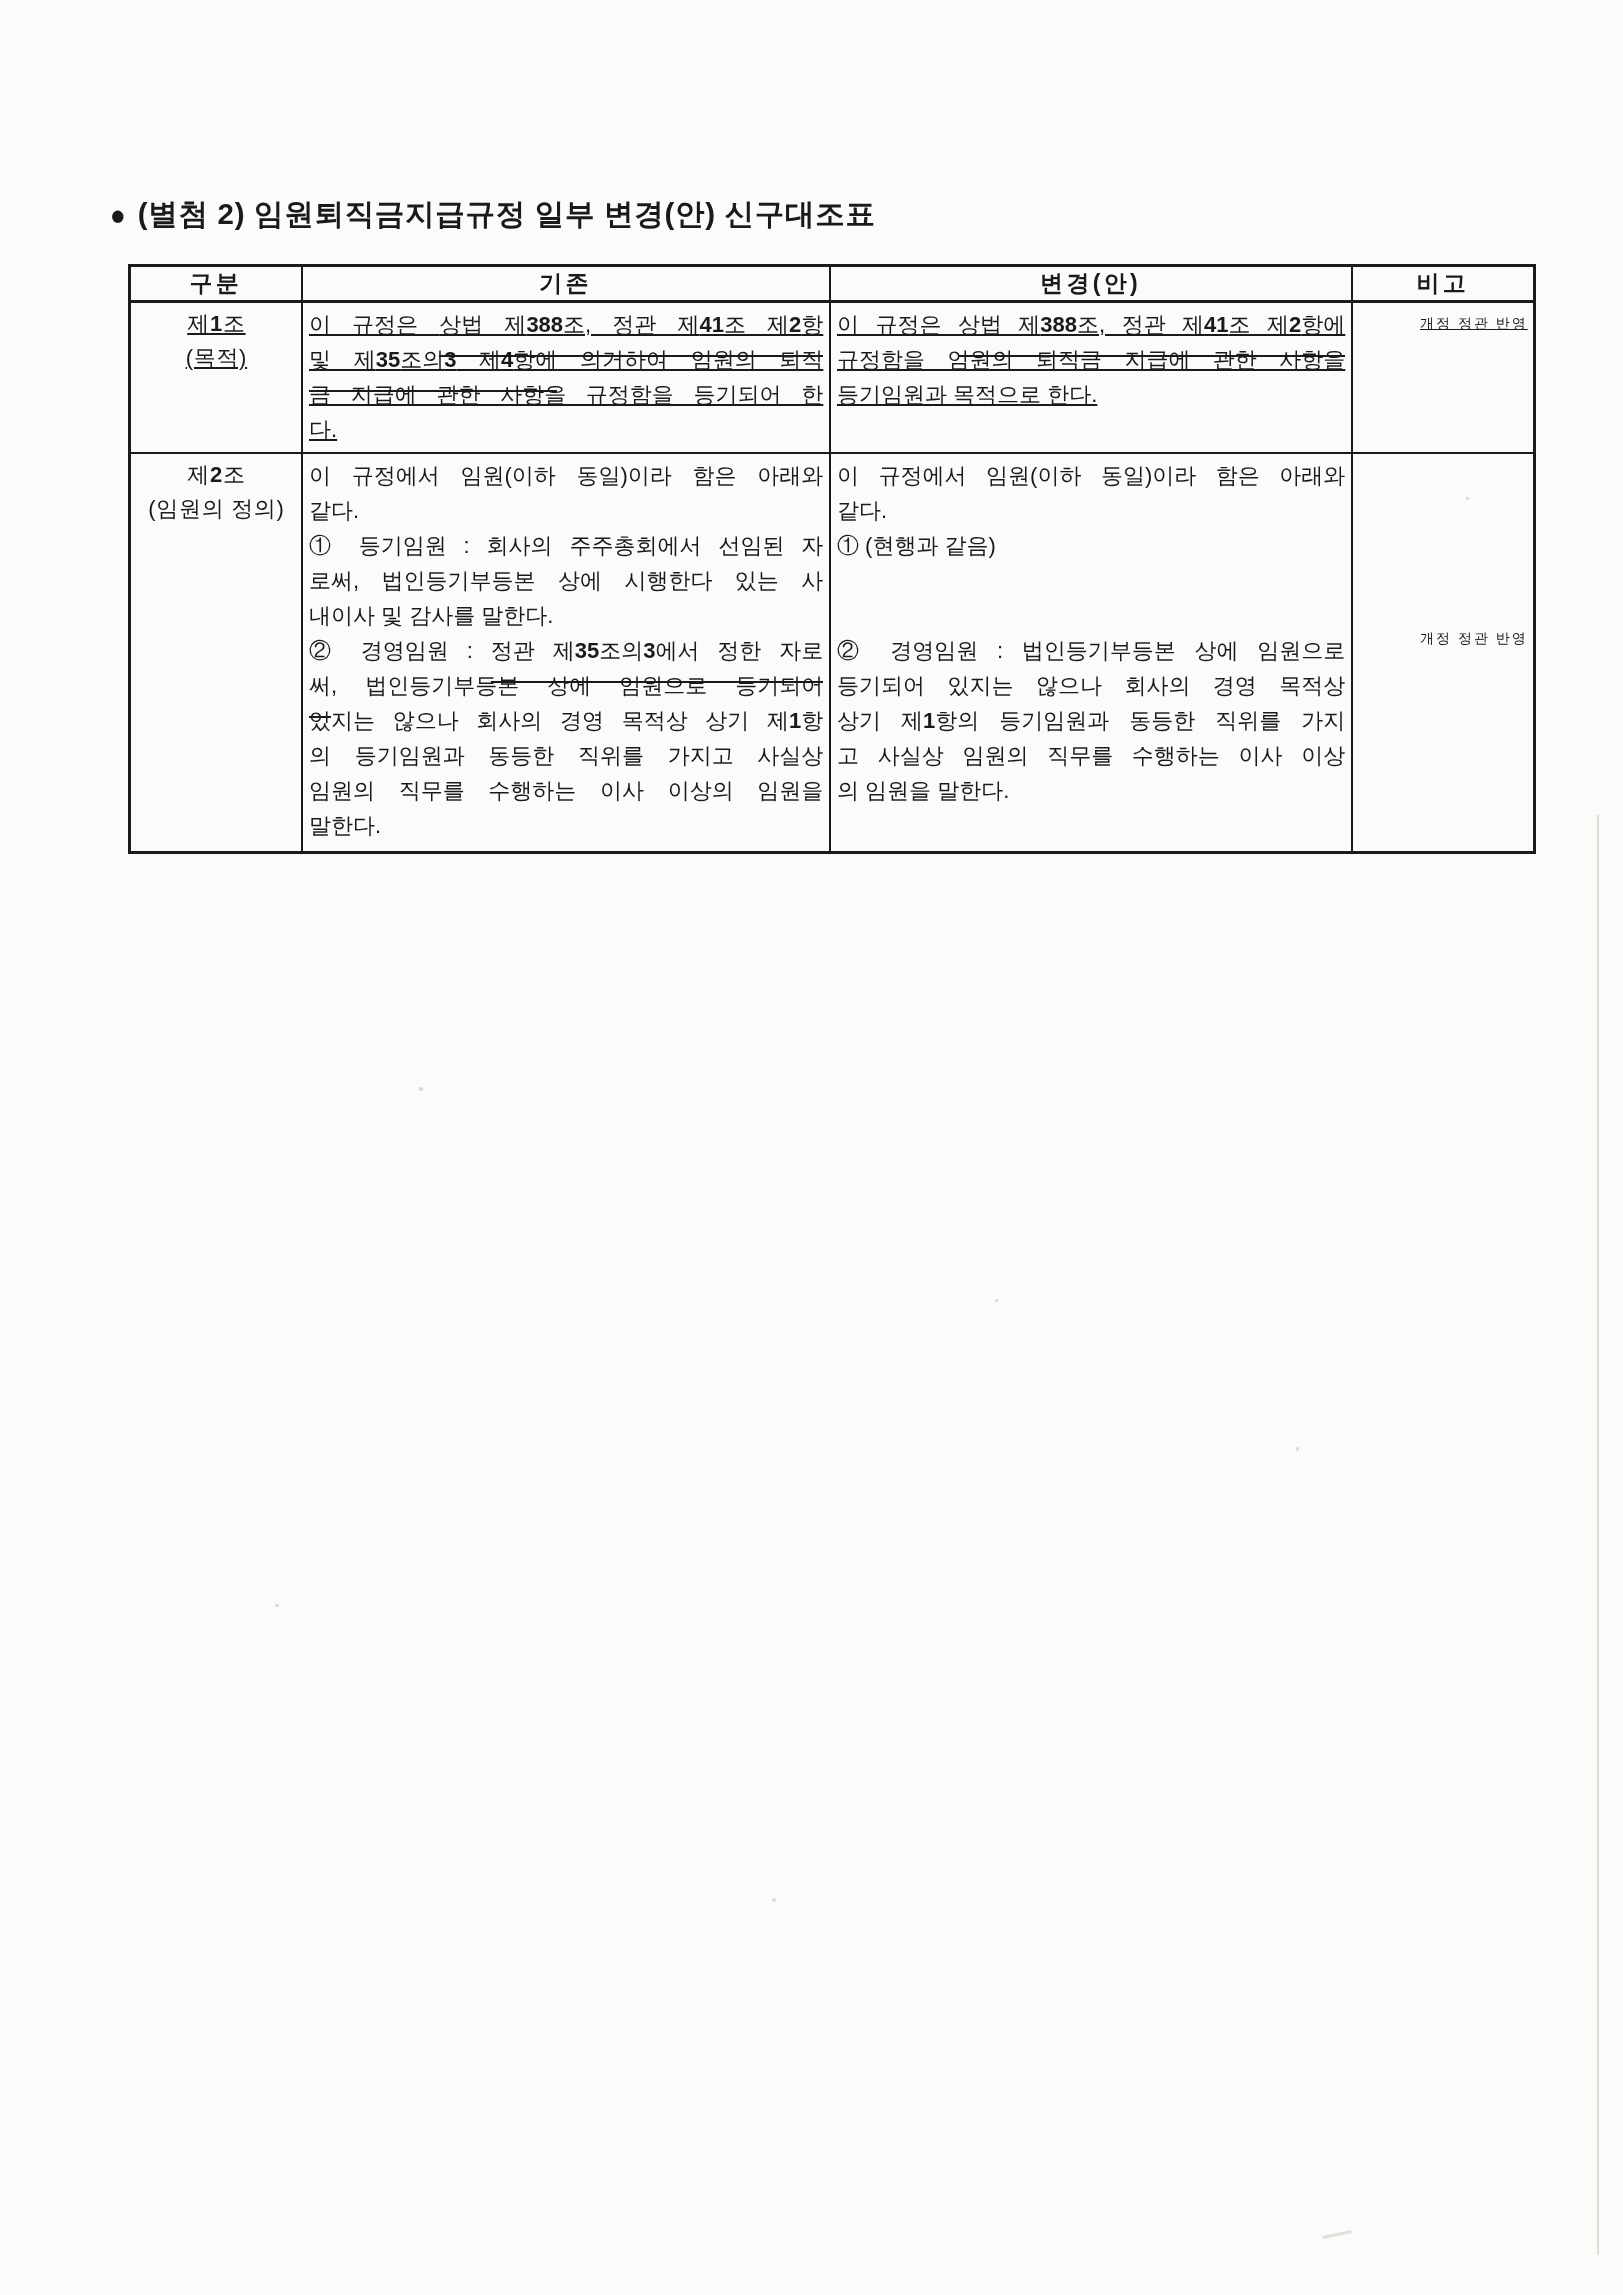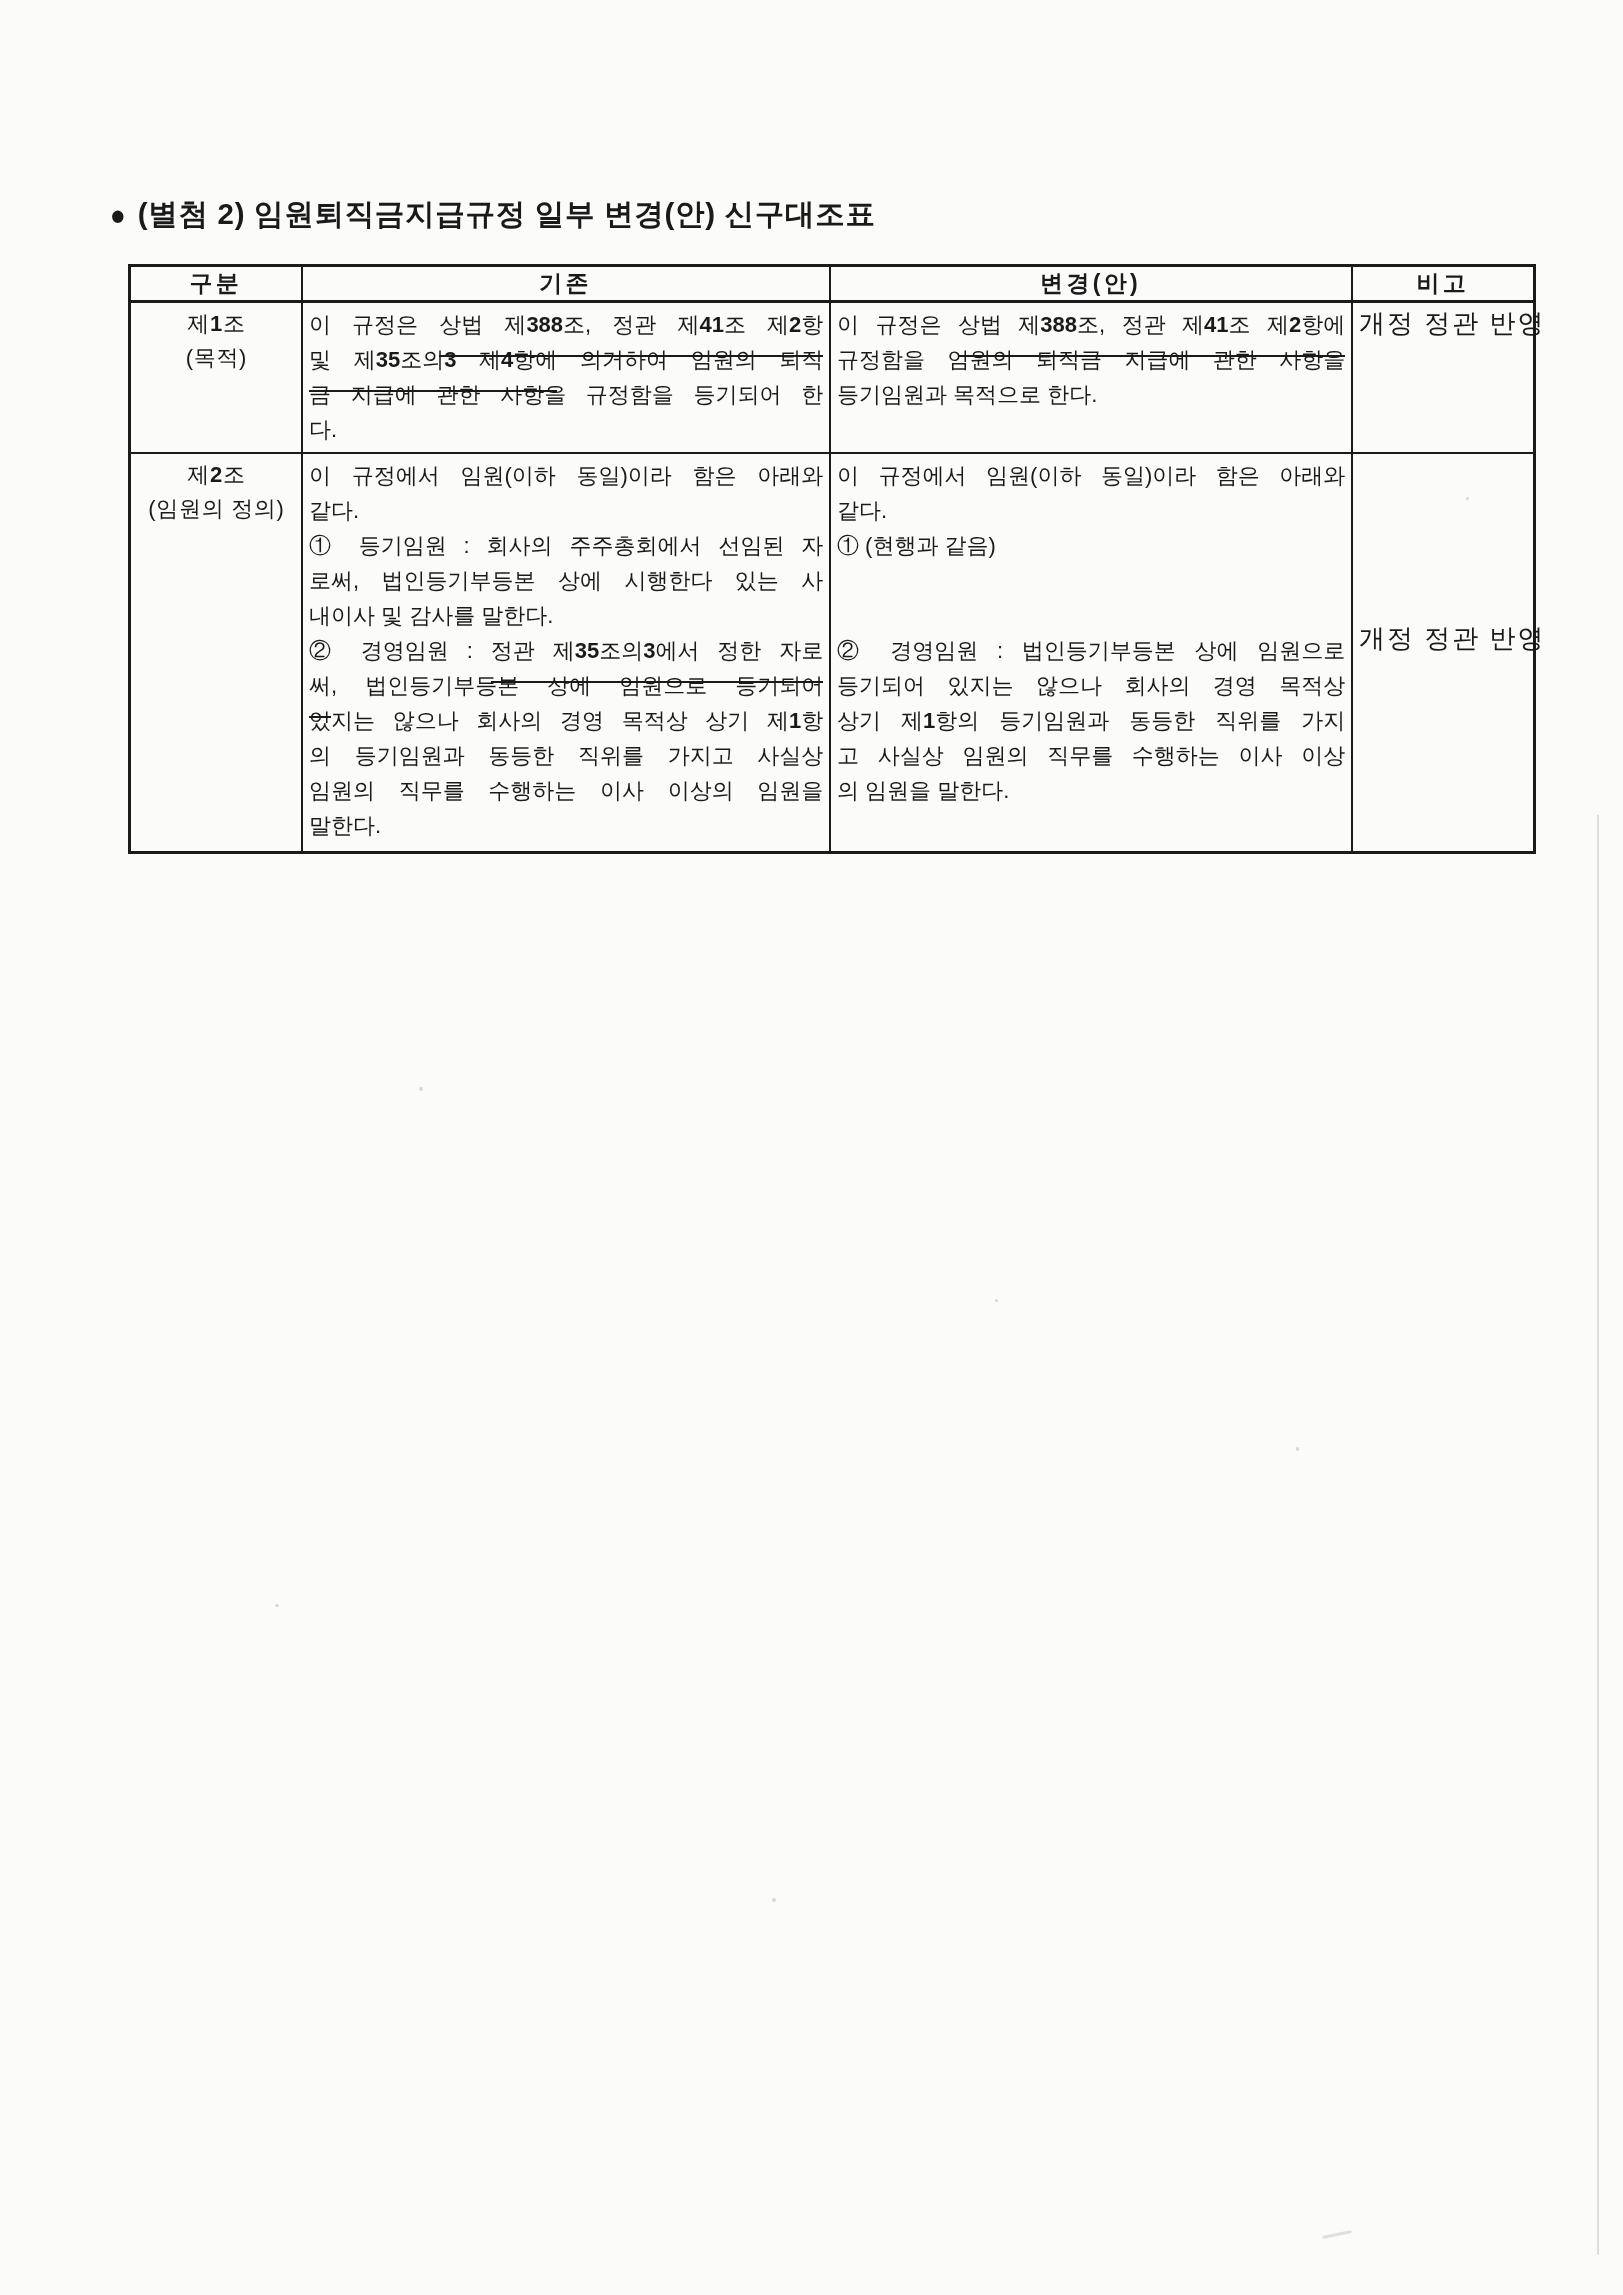--- a/index.html
+++ b/index.html
@@ -6,30 +6,30 @@
   .page{position:relative;width:1623px;height:2295px;background:#fbfbf9;overflow:hidden;
         font-family:"Liberation Sans",sans-serif;color:#1a1a1a;}
   .doc-title{position:absolute;left:109px;top:195px;display:flex;align-items:center;gap:10.5px;
              font-weight:bold;font-size:29.5px;letter-spacing:0.7px;white-space:nowrap;}
   .bullet{font-size:29px;line-height:1;transform:scaleX(.92);}
   table.cmp{position:absolute;left:128px;top:264px;width:1406px;border-collapse:collapse;
             table-layout:fixed;border:3.9px solid #1b1b1b;}
   table.cmp th{border:2.6px solid #1b1b1b;border-bottom-width:3.9px;height:33px;padding:0;
                font-size:23px;font-weight:bold;text-align:center;vertical-align:middle;letter-spacing:3.3px;margin-top:12px;}
   table.cmp td{border:2.6px solid #1b1b1b;vertical-align:top;padding:3.9px 5.2px 0 6.5px;}
-  tr.row-0 td{height:145px;}
+  tr.row-0 td{height:145px;text-decoration:underline;}
   tr.row-1 td{height:393px;}
   tr.row-2 td{height:103px;}
   .line{font-size:22px;line-height:35px;text-align:justify;text-align-last:justify;}
   .line.end{text-align-last:left;}
   .cell-label{text-align:center;padding:3.9px 2.6px 0;}
   .label-line{font-size:22px;line-height:34px;text-align:center;letter-spacing:0.7px;white-space:nowrap;}
   .u{border-bottom:2.6px solid #1a1a1a;padding-bottom:18px;}
   .num{font-weight:700;}
-  .note{font-size:26px;line-height:33px;text-align:center;letter-spacing:2px;white-space:nowrap;}
+  .note{font-size:14px;line-height:33px;text-align:right;letter-spacing:2px;white-space:nowrap;}
   .scan-line{position:absolute;left:1597px;top:815px;width:2px;height:1440px;background:#dedeD9;}
   .speck{position:absolute;background:#b9b9b4;border-radius:50%;opacity:.55;}
   .smudge{position:absolute;width:30px;height:3.3px;background:#d3d3ce;border-radius:2px;
           transform:rotate(-12deg);opacity:.7;}
 </style>
 </head>
 <body>
 
 <div class="page">
 

